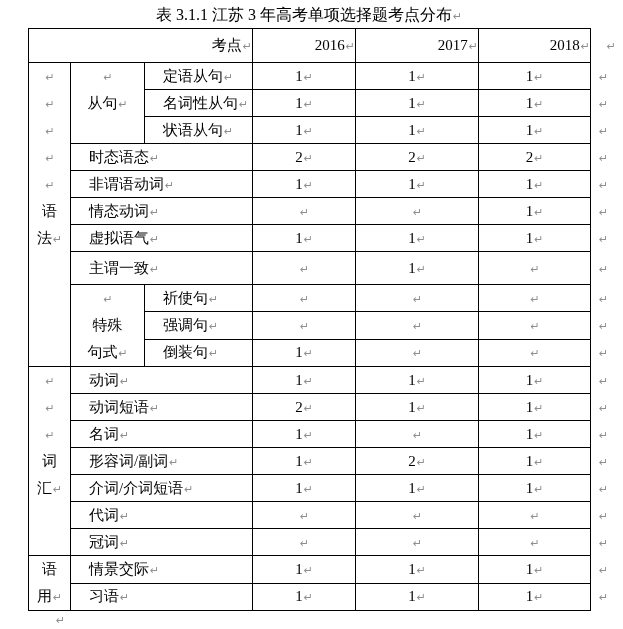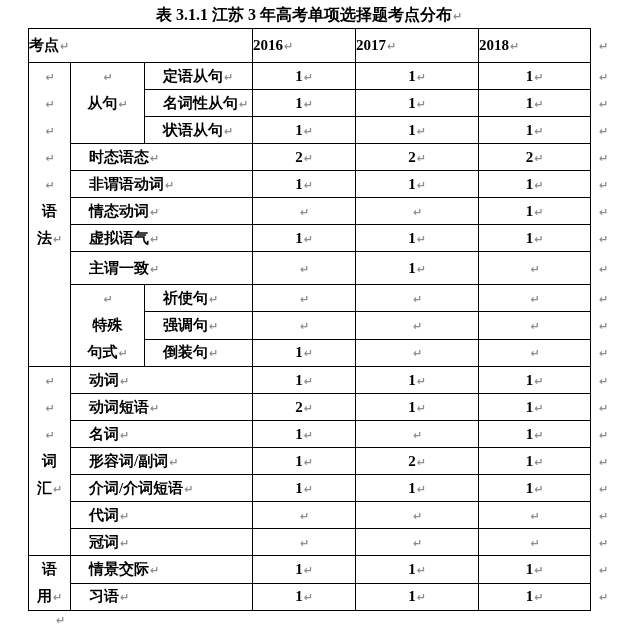--- a/index.html
+++ b/index.html
@@ -2,38 +2,38 @@
 <html><head>
 <meta charset="utf-8">
 <style>
   html,body{margin:0;padding:0;background:#ffffff;}
   body{
     width:623px;height:629px;overflow:hidden;
     font-family:"Liberation Serif","DejaVu Serif",serif;
     color:#000;
     -webkit-font-smoothing:antialiased;
   }
-  .page{position:relative;width:623px;height:485px;font-weight:bold;}
+  .page{position:relative;width:623px;height:485px;}
   .doc-title{
     position:absolute;top:5px;left:28px;width:562px;
     text-align:center;font-size:16px;line-height:19px;white-space:nowrap;
   }
   table.exam{
     position:absolute;top:28px;left:28px;
     border-collapse:collapse;table-layout:fixed;
   }
   td{
     border:1px solid #000;
     font-size:15px;
     padding:0;
     overflow:hidden;
     vertical-align:middle;
     white-space:nowrap;
   }
-  tr.header-row td{height:33px;text-align:left;}
+  tr.header-row td{height:33px;text-align:right;}
   tr.body-row td{height:26px;}
   tr.body-row.tall td{height:32px;}
   td.label{text-align:left;padding-left:18px;}
   td.num, td.empty{text-align:center;}
   td.head{text-align:center;}
   td.vert{text-align:center;vertical-align:top;}
   td.vert .vline{height:27px;line-height:27px;}
   td.outside{border:none;text-align:left;padding-left:7px;background:transparent;}
   .pm{
     color:#8f8f8f;

